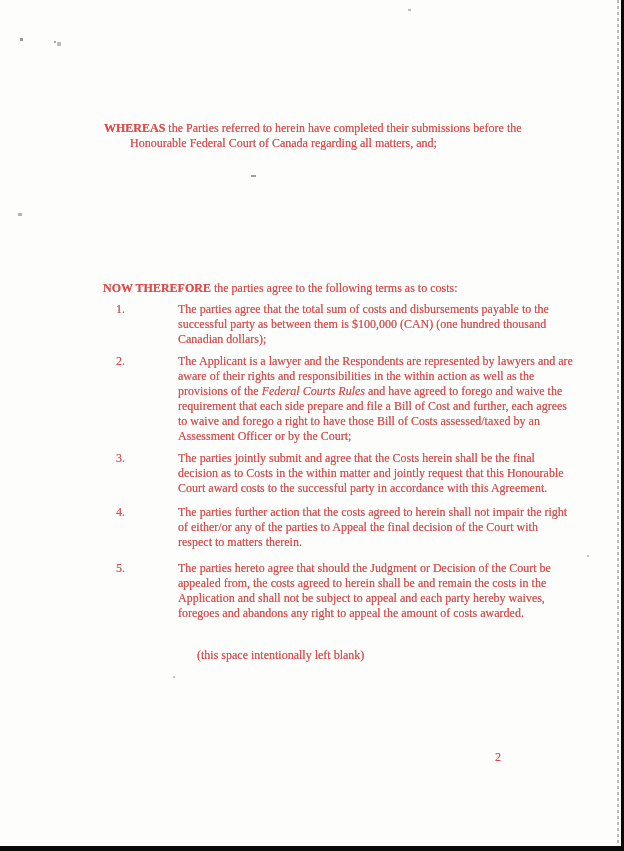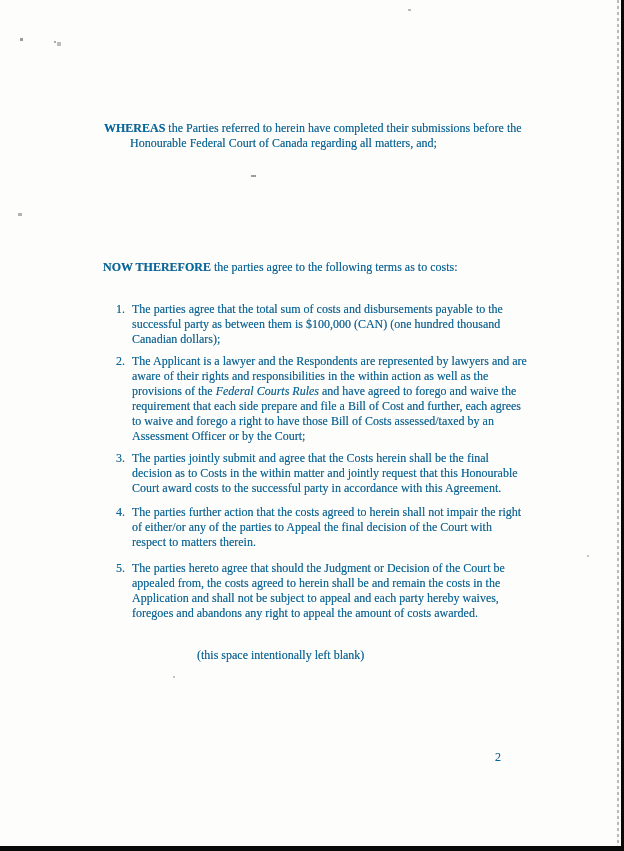--- a/index.html
+++ b/index.html
@@ -5,21 +5,21 @@
   html, body { margin: 0; padding: 0; background: #ffffff; }
   .page {
     position: relative;
     width: 624px;
     height: 851px;
     background: #fdfdfc;
     overflow: hidden;
     font-family: "Liberation Serif", "DejaVu Serif", serif;
     font-size: 12px;
     line-height: 15px;
-    color: #0369a1;
+    color: #ef4444;
     text-shadow: 0 0 0.5px rgba(30,30,30,0.45);
   }
   .recital {
     position: absolute;
     left: 104px;
     width: 436px;
     margin: 0;
     padding-left: 26px;
     text-indent: -26px;
     white-space: pre-line;
@@ -31,21 +31,21 @@
     margin: 0;
     white-space: pre-line;
   }
   .term {
     position: absolute;
     left: 116px;
     display: flex;
     margin: 0;
   }
   .term .num { width: 16px; flex: none; }
-  .term .ttext { width: 398px; white-space: pre-line; }
+  .term .ttext { width: 398px; white-space: pre-line; margin-left: 46px; }
   b { font-weight: bold; }
   i { font-style: italic; text-align: center; }
   .blank-notice {
     position: absolute;
     left: 197px;
     top: 648px;
     margin: 0;
     white-space: nowrap;
     text-align: center;
   }
@@ -82,21 +82,21 @@
 </style>
 </head>
 <body>
 
 <div class="page">
 
   <p class="recital" style="top:121px"><b>WHEREAS</b><span> the Parties referred to herein have completed their submissions before the
 Honourable Federal Court of Canada regarding all matters, and;</span></p>
 
 
-  <p class="operative" style="top:260px"><b>NOW THEREFORE</b><span> the parties agree to the following terms as to costs:</span></p>
+  <p class="operative" style="top:281px"><b>NOW THEREFORE</b><span> the parties agree to the following terms as to costs:</span></p>
 
   <div class="term" style="top:302px">
     <span class="num">1.</span>
     <span class="ttext">The parties agree that the total sum of costs and disbursements payable to the
 successful party as between them is $100,000 (CAN) (one hundred thousand
 Canadian dollars);</span>
   </div>
 
   <div class="term" style="top:354px">
     <span class="num">2.</span>

